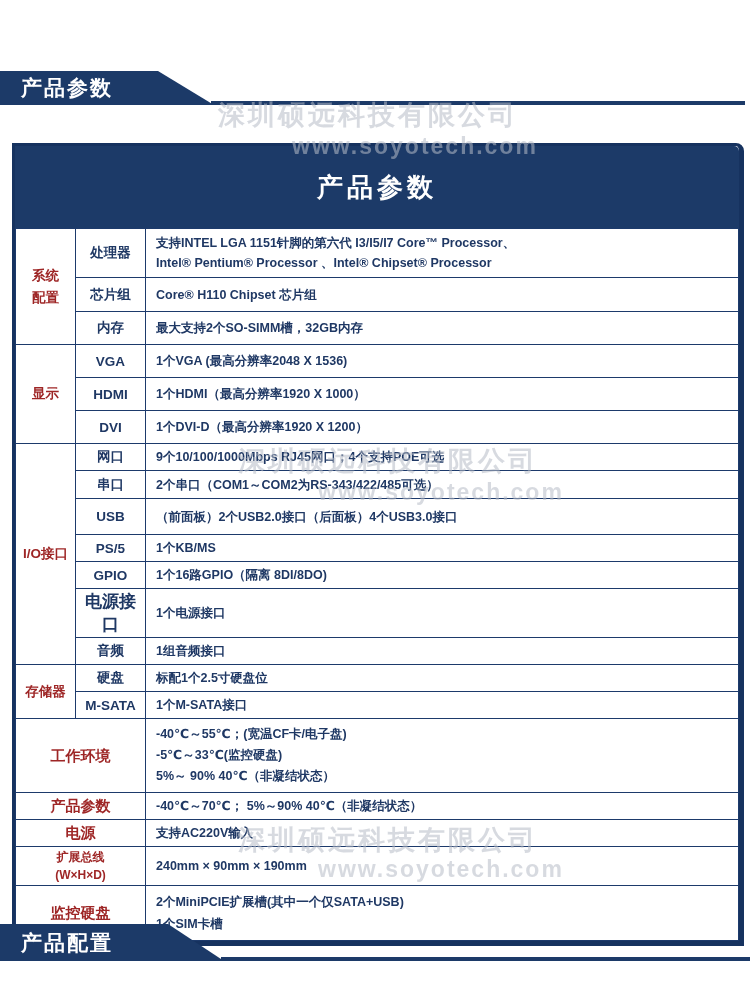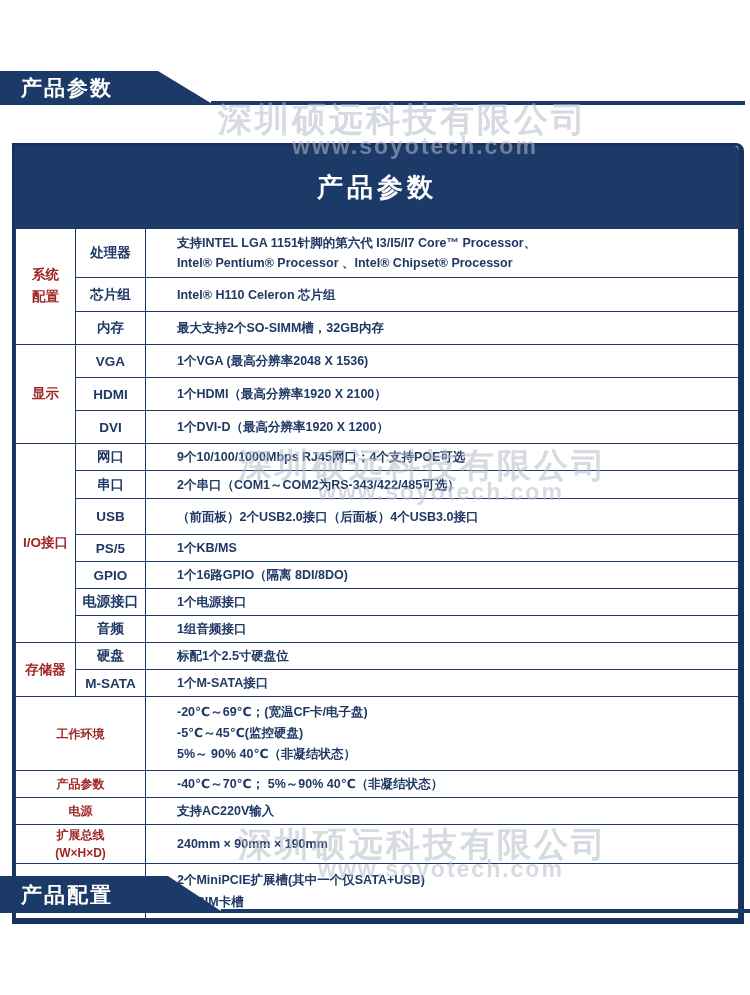--- a/index.html
+++ b/index.html
@@ -19,21 +19,21 @@
   }
   .banner-tail{
     position:absolute;left:211px;right:5px;bottom:0;height:4px;background:#1c3a68;
   }
   .banner-label{
     position:absolute;left:21px;top:50%;transform:translateY(-50%);
     color:#ffffff;font-size:21px;font-weight:bold;letter-spacing:2px;white-space:nowrap;
   }
   
   .wm{position:absolute;color:rgba(182,188,198,0.55);white-space:nowrap;z-index:6;pointer-events:none;font-weight:bold;}
-  .wm-co{font-size:34px;letter-spacing:3px;}
+  .wm-co{font-size:27px;letter-spacing:3px;}
   .wm-site{font-size:23px;letter-spacing:2px;}
   
   .spec-wrap{
     position:absolute;left:12px;top:143px;width:724px;
     border:3px solid #16325f;border-right-width:5px;border-bottom-width:5px;
     border-radius:0 8px 0 0;
     background:#ffffff;
   }
   .spec-header{
     height:82px;background:#1c3a68;color:#ffffff;
@@ -52,23 +52,23 @@
     color:#9e2626;font-weight:bold;font-size:13.5px;line-height:22px;
   }
   td.c2{
     width:70px;text-align:center;
     color:#1f3864;font-weight:bold;font-size:13.5px;
   }
   td.val{
     color:#1f3864;font-weight:600;font-size:12.5px;
     padding:3px 6px 3px 10px;text-align:left;
   }
-  td.val div{line-height:20px;white-space:nowrap;margin-left:21px;}
+  td.val div{line-height:20px;white-space:nowrap;}
   td.wlabel{
-    text-align:center;color:#9e2626;font-weight:bold;font-size:12px;line-height:18px;
+    text-align:center;color:#9e2626;font-weight:bold;font-size:15px;line-height:18px;
   }
 </style>
 </head>
 <body>
 
 <div class="banner" style="top:71px;">
   <div class="banner-shape"></div>
   <div class="banner-tail"></div>
   <span class="banner-label">产品参数</span>
 </div>
@@ -85,52 +85,52 @@
   <table class="spec">
     <colgroup>
         <col style="width:60px">
         <col style="width:70px">
         <col>
       </colgroup>
 
     <tbody>
         <tr style="height:49px">
       <td class="c1" rowspan="3">
-        <div style="width:32px;margin:0 auto;font-family:Liberation Mono, monospace;">系统配置</div>
+        <div style="width:32px;margin:0 auto;">系统配置</div>
       </td>
       <td class="c2">处理器</td>
       <td class="val">
         <div>支持INTEL LGA 1151针脚的第六代 I3/I5/I7 Core™ Processor、</div>
         <div>Intel® Pentium® Processor 、Intel® Chipset® Processor</div>
       </td>
     </tr>
     <tr style="height:34px">
       <td class="c2">芯片组</td>
       <td class="val">
-            <div>Intel® H110 Celeron 芯片组</div>
+            <div>Core® H110 Chipset 芯片组</div>
           </td>
     </tr>
     <tr style="height:33px">
       <td class="c2">内存</td>
       <td class="val">
             <div>最大支持2个SO-SIMM槽，32GB内存</div>
           </td>
     </tr>
 
     <tr style="height:33px">
       <td class="c1" rowspan="3">显示</td>
       <td class="c2">VGA</td>
       <td class="val">
             <div>1个VGA (最高分辨率2048 X 1536)</div>
           </td>
     </tr>
     <tr style="height:33px">
       <td class="c2">HDMI</td>
       <td class="val">
-            <div>1个HDMI（最高分辨率1920 X 2100）</div>
+            <div>1个HDMI（最高分辨率1920 X 1000）</div>
           </td>
     </tr>
     <tr style="height:33px">
       <td class="c2">DVI</td>
       <td class="val">
             <div>1个DVI-D（最高分辨率1920 X 1200）</div>
           </td>
     </tr>
 
     <tr style="height:27px">
@@ -158,21 +158,21 @@
             <div>1个KB/MS</div>
           </td>
     </tr>
     <tr style="height:24px">
       <td class="c2">GPIO</td>
       <td class="val">
             <div>1个16路GPIO（隔离 8DI/8DO)</div>
           </td>
     </tr>
     <tr style="height:17px">
-      <td class="c2" style="font-size:14px">电源接口</td>
+      <td class="c2" style="font-size:17px">电源接口</td>
       <td class="val">
             <div>1个电源接口</div>
           </td>
     </tr>
     <tr style="height:18px">
       <td class="c2">音频</td>
       <td class="val">
             <div>1组音频接口</div>
           </td>
     </tr>
@@ -187,22 +187,22 @@
     <tr style="height:24px">
       <td class="c2">M-SATA</td>
       <td class="val">
             <div>1个M-SATA接口</div>
           </td>
     </tr>
 
     <tr style="height:74px">
       <td class="wlabel" colspan="2">工作环境</td>
       <td class="val">
-        <div style="line-height:21px">-20℃～69℃；(宽温CF卡/电子盘)</div>
-        <div style="line-height:21px">-5℃～45℃(监控硬盘)</div>
+        <div style="line-height:21px">-40℃～55℃；(宽温CF卡/电子盘)</div>
+        <div style="line-height:21px">-5℃～33℃(监控硬盘)</div>
         <div style="line-height:21px">5%～ 90% 40℃（非凝结状态）</div>
       </td>
     </tr>
 
     <tr style="height:26px">
       <td class="wlabel" colspan="2">产品参数</td>
       <td class="val">
             <div>-40℃～70℃；  5%～90% 40℃（非凝结状态）</div>
           </td>
     </tr>
@@ -228,17 +228,17 @@
       <td class="wlabel" colspan="2">监控硬盘</td>
       <td class="val">
         <div style="line-height:22px">2个MiniPCIE扩展槽(其中一个仅SATA+USB)</div>
         <div style="line-height:22px">1个SIM卡槽</div>
       </td>
     </tr>
   </tbody>
     </table>
 </div>
 
-<div class="banner" style="top:876px;height:37px;">
+<div class="banner" style="top:924px;height:37px;">
   <div class="banner-shape" style="width:224px;clip-path:polygon(0 0,168px 0,100% 100%,0 100%);"></div>
   <div class="banner-tail" style="left:221px;right:0;"></div>
   <span class="banner-label">产品配置</span>
 </div>
 
 </body></html>

